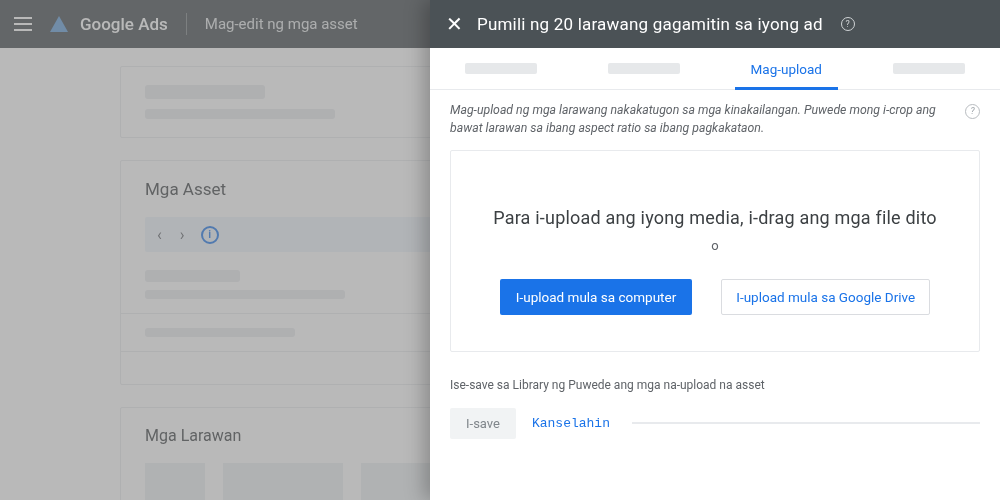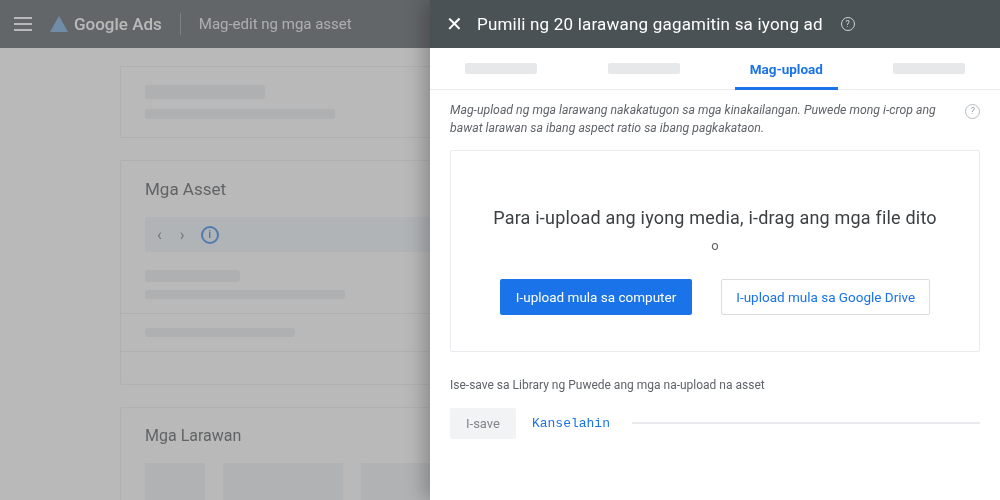--- a/index.html
+++ b/index.html
@@ -6,21 +6,21 @@
   body { font-family: 'Google Sans', Roboto, Arial, sans-serif; width:1000px; height:500px; overflow:hidden; background:#fff; }
   .stage { position:relative; width:1000px; height:500px; }
 
   
   .bg { position:absolute; inset:0; background:#fff; }
   .bg-dim { position:absolute; inset:0; background:rgba(128,128,128,0.55); pointer-events:none; }
 
   .bg-header { height:48px; background:#40484c; display:flex; align-items:center; color:#fff; padding:0 14px; gap:18px; }
   .hamburger { width:18px; height:14px; display:flex; flex-direction:column; justify-content:space-between; cursor:pointer;}
   .hamburger span { display:block; height:2px; background:#fff; }
-  .logo { display:flex; align-items:center; gap:6px; font-size:17px; font-weight:500; color:#fff;}
+  .logo { display:flex; align-items:center; gap:12px; font-size:17px; font-weight:500; color:#fff;}
   .logo-tri { width:0; height:0; border-left:9px solid transparent; border-right:9px solid transparent; border-bottom:16px solid #5f9bd8; position:relative;}
   .vdiv { width:1px; height:22px; background:#7a8184; }
   .breadcrumb { font-size:15px; color:#e2e5e6; }
 
   .bg-body { padding:18px 120px; }
   .card { background:#fff; border:1px solid #e8eaed; border-radius:2px; padding:18px 24px; margin-bottom:22px;}
   .ph-line { background:#e8eaed; border-radius:3px; height:12px; }
   .card1 .ph-line:first-child{ width:120px; height:14px; margin-bottom:10px;}
   .card1 .ph-line:nth-child(2){ width:190px; height:10px; }
 
@@ -40,21 +40,21 @@
 
   
   .panel { position:absolute; top:0; right:0; width:570px; height:500px; background:#fff; box-shadow:-6px 0 18px rgba(0,0,0,.25); display:flex; flex-direction:column;}
   .panel-header{ height:48px; background:#4b5256; color:#fff; display:flex; align-items:center; padding:0 16px; gap:14px; font-size:17px; font-weight:400; letter-spacing:.2px;}
   .close-x { font-size:20px; cursor:pointer; line-height:1;}
   .help-ic { width:14px;height:14px;border:1.3px solid #cfd3d5;border-radius:50%;font-size:9px;color:#cfd3d5;display:flex;align-items:center;justify-content:center; margin-left:4px;}
 
   .tabs{ display:flex; height:42px; border-bottom:1px solid #e8eaed; align-items:stretch;}
   .tab{ flex:1; display:flex; align-items:center; justify-content:center; font-size:13.5px; color:#5f6368; position:relative; cursor:pointer;}
   .tab .ph{ background:#e6e8ea; height:11px; width:72px; border-radius:2px;}
-  .tab.active{ color:#1a73e8; font-weight:700;}
+  .tab.active{ color:#1a73e8; font-weight:400;}
   .tab.active::after{ content:""; position:absolute; bottom:-1px; left:14%; right:14%; height:3px; background:#1a73e8;}
 
   .desc-row{ padding:12px 20px 10px; font-size:12.3px; color:#5f6368; display:flex; gap:12px; align-items:flex-start; line-height:1.45;font-style:italic;}
   .help-ic2 { flex:0 0 auto; width:15px;height:15px;border:1.3px solid #b8bcc0;border-radius:50%;font-size:9px;color:#9aa0a6;display:flex;align-items:center;justify-content:center; margin-top:2px;}
 
   .dropzone{ margin:2px 20px 0; border:1px solid #e8eaed; border-radius:2px; padding:56px 20px 36px; text-align:center;}
   .dz-title{ font-size:18px; color:#3c4043; letter-spacing:.2px; }
   .dz-or{ font-size:13px; color:#5f6368; margin-top:10px;}
   .dz-buttons{ display:flex; justify-content:center; gap:29px; margin-top:26px;}
   .btn-primary{ background:#1a73e8; color:#fff; border:none; font:inherit; font-size:13.5px; padding:9px 16px; border-radius:2px; cursor:pointer;}

